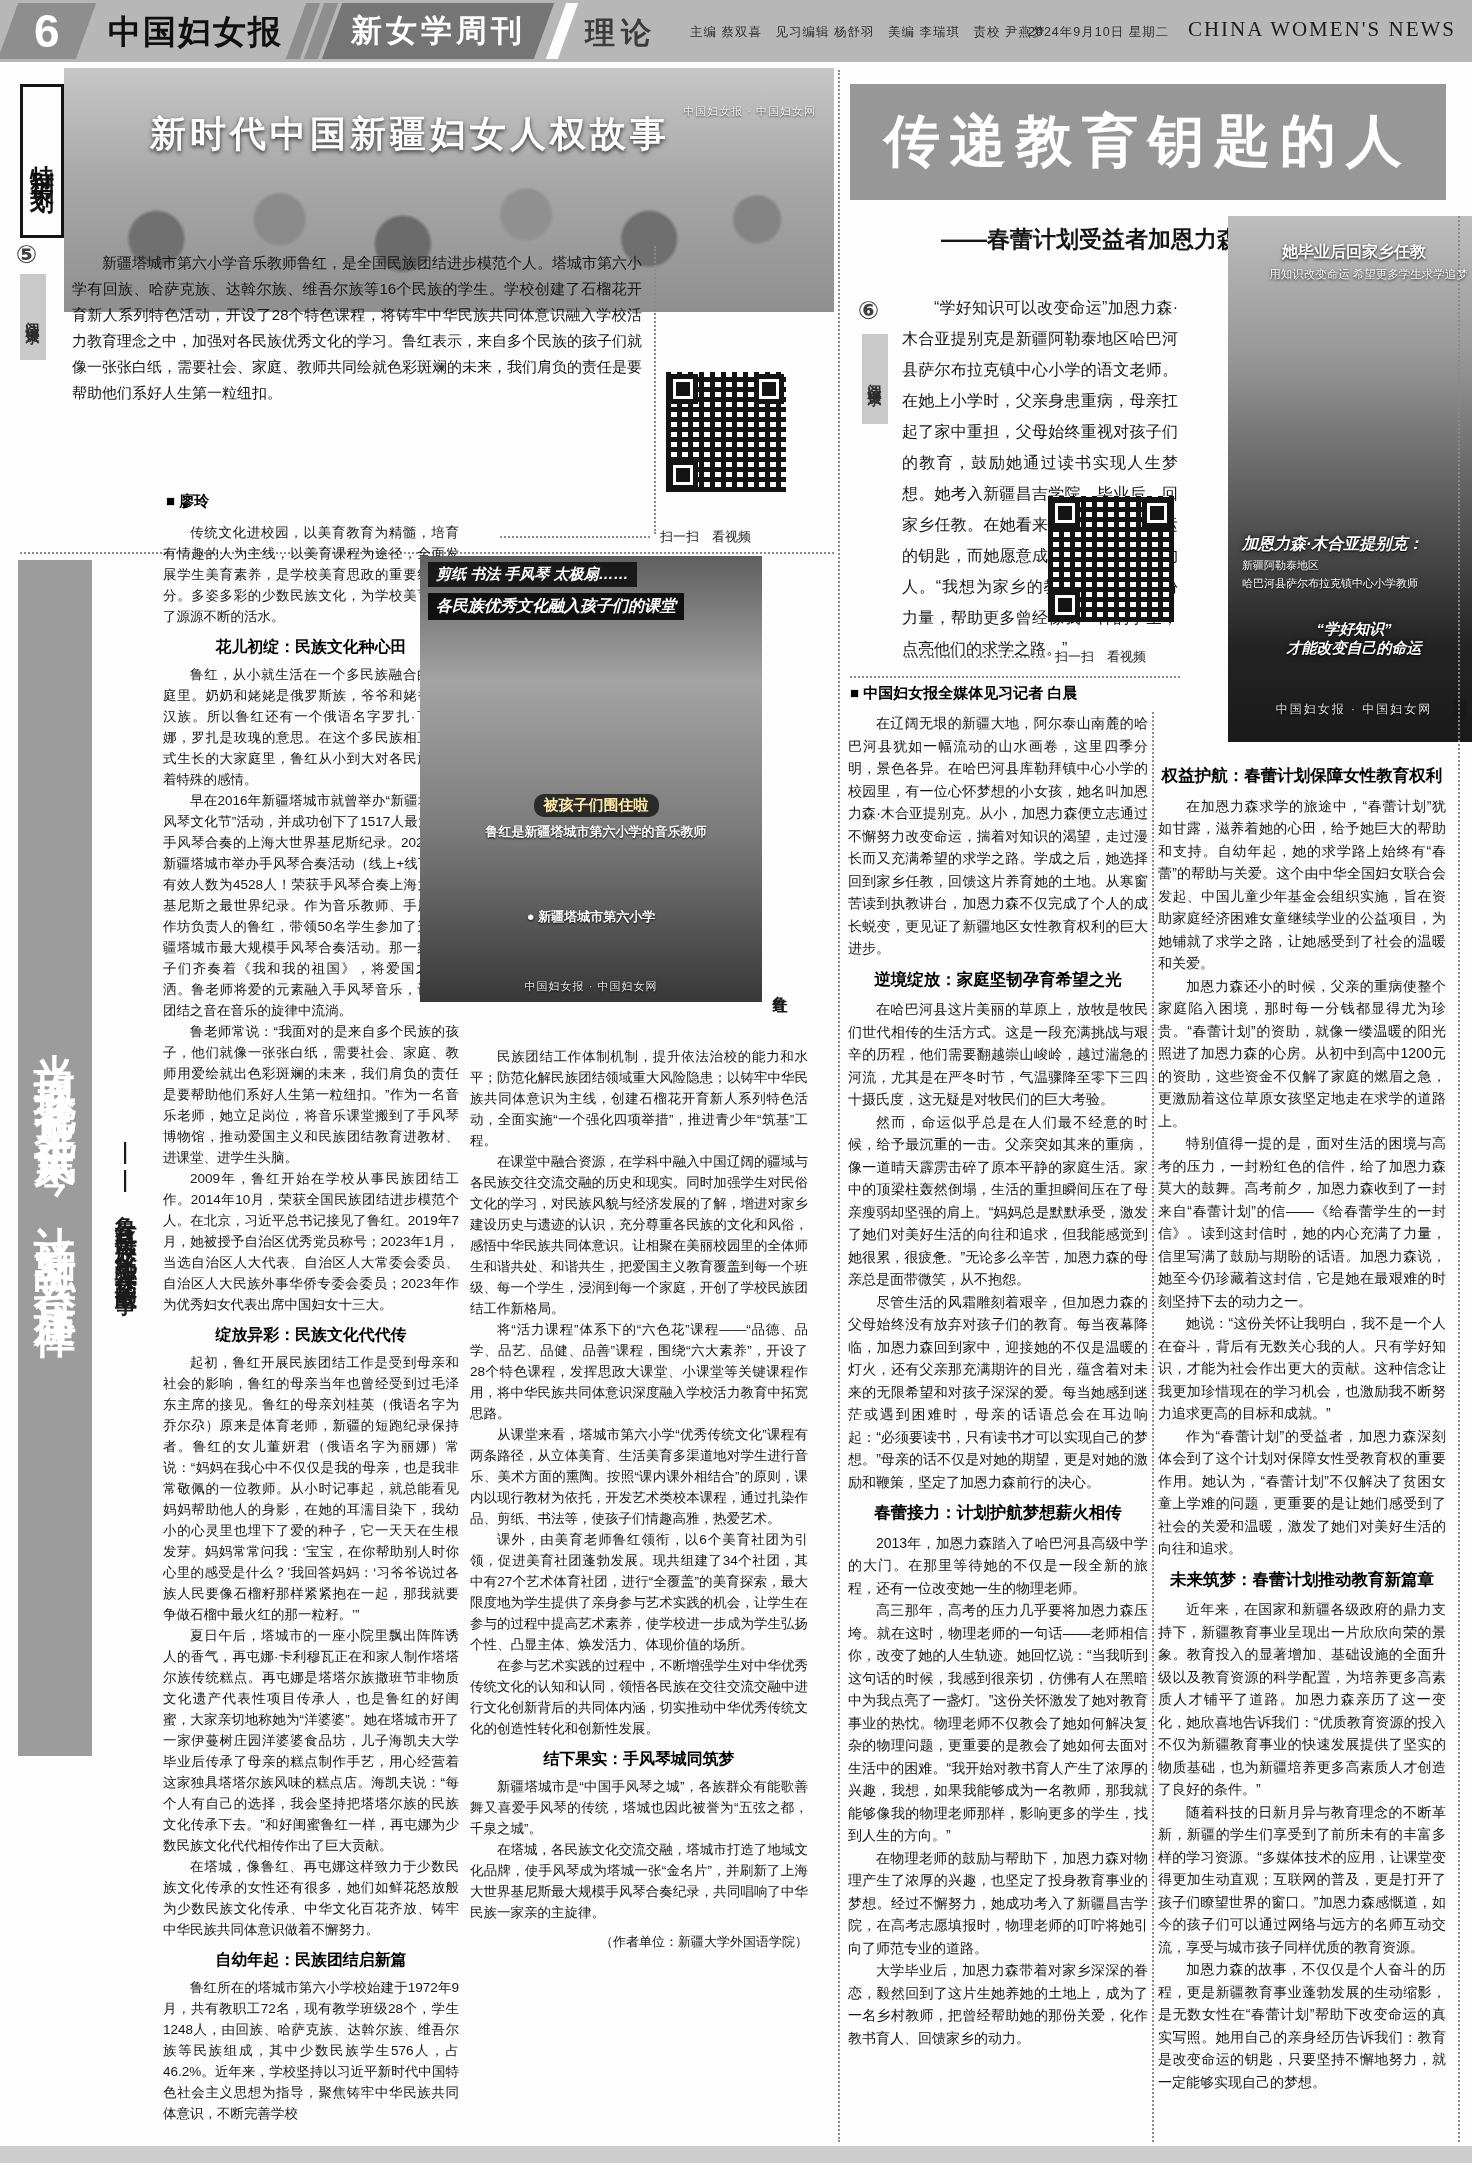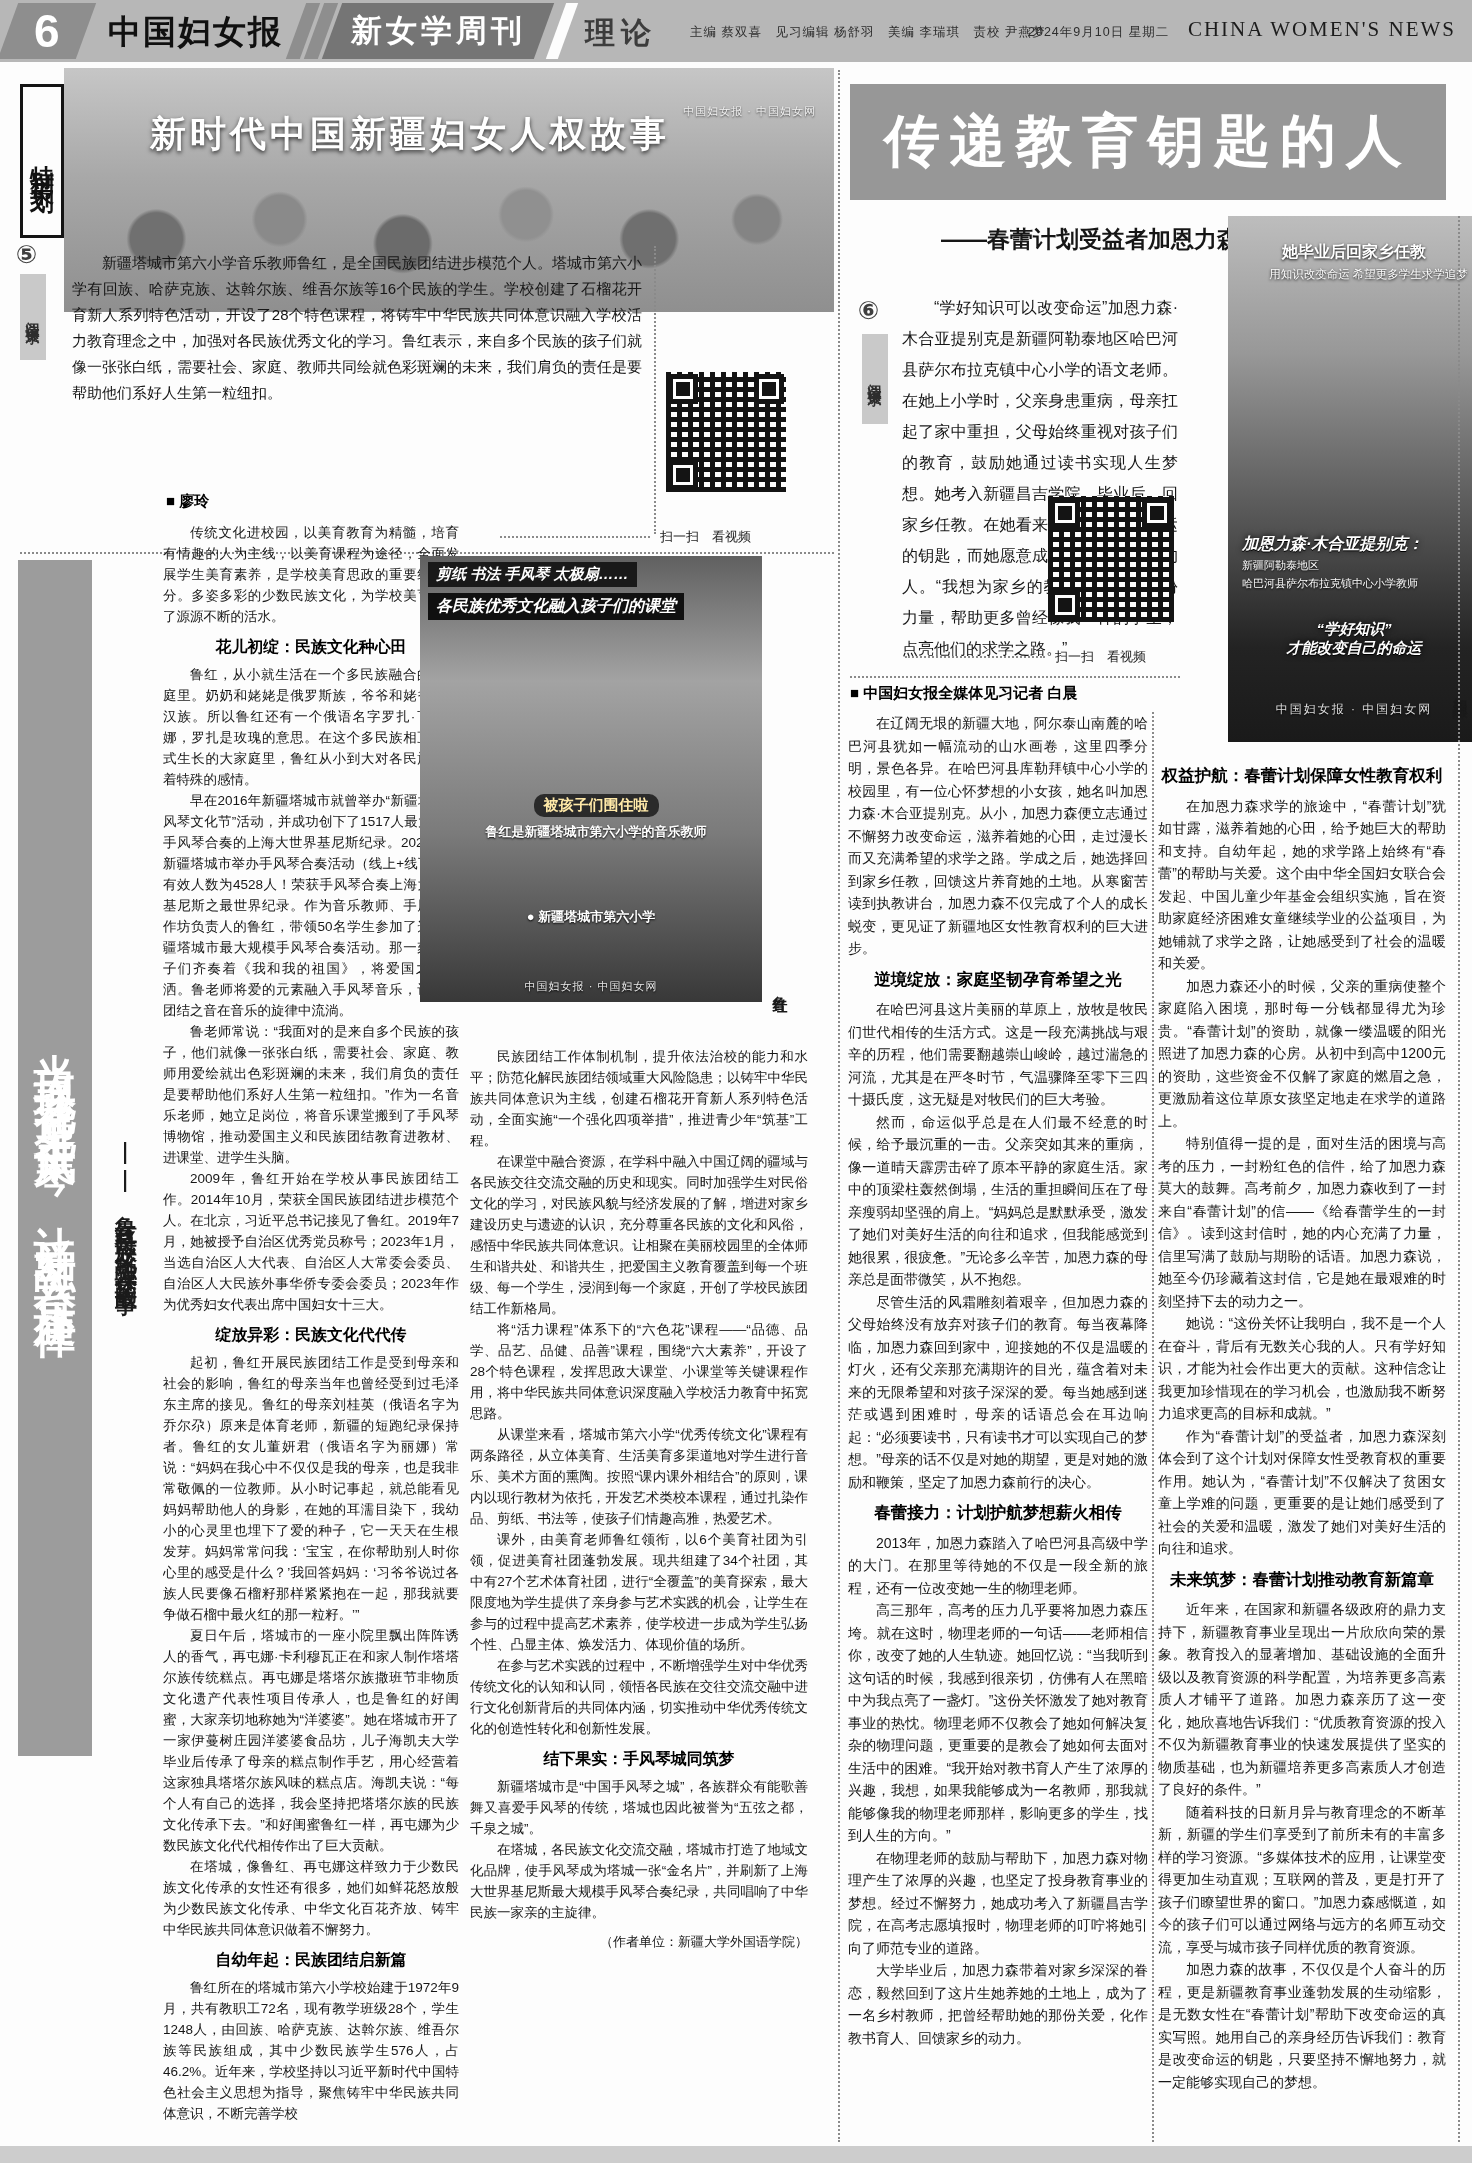--- a/index.html
+++ b/index.html
@@ -245,21 +245,21 @@
       <div>“学好知识”</div>
       <div>才能改变自己的命运</div>
     </div>
     <div class="tp-logos">中国妇女报 · 中国妇女网</div>
   </div>
   <div class="side-name vt" style="left:1450px;top:686px">加恩力森</div>
 
   <div class="byline-right byline">■ 中国妇女报全媒体见习记者 白晨</div>
 
   <div class="colR colR1">
-      <p class="para">在辽阔无垠的新疆大地，阿尔泰山南麓的哈巴河县犹如一幅流动的山水画卷，这里四季分明，景色各异。在哈巴河县库勒拜镇中心小学的校园里，有一位心怀梦想的小女孩，她名叫加恩力森·木合亚提别克。从小，加恩力森便立志通过不懈努力改变命运，滋养着她的心田，走过漫长而又充满希望的求学之路。学成之后，她选择回到家乡任教，回馈这片养育她的土地。从寒窗苦读到执教讲台，加恩力森不仅完成了个人的成长蜕变，更见证了新疆地区女性教育权利的巨大进步。</p>
+      <p class="para">在辽阔无垠的新疆大地，阿尔泰山南麓的哈巴河县犹如一幅流动的山水画卷，这里四季分明，景色各异。在哈巴河县库勒拜镇中心小学的校园里，有一位心怀梦想的小女孩，她名叫加恩力森·木合亚提别克。从小，加恩力森便立志通过不懈努力改变命运，揣着对知识的渴望，走过漫长而又充满希望的求学之路。学成之后，她选择回到家乡任教，回馈这片养育她的土地。从寒窗苦读到执教讲台，加恩力森不仅完成了个人的成长蜕变，更见证了新疆地区女性教育权利的巨大进步。</p>
       <div class="subhead">逆境绽放：家庭坚韧孕育希望之光</div>
       <p class="para">在哈巴河县这片美丽的草原上，放牧是牧民们世代相传的生活方式。这是一段充满挑战与艰辛的历程，他们需要翻越崇山峻岭，越过湍急的河流，尤其是在严冬时节，气温骤降至零下三四十摄氏度，这无疑是对牧民们的巨大考验。</p>
       <p class="para">然而，命运似乎总是在人们最不经意的时候，给予最沉重的一击。父亲突如其来的重病，像一道晴天霹雳击碎了原本平静的家庭生活。家中的顶梁柱轰然倒塌，生活的重担瞬间压在了母亲瘦弱却坚强的肩上。“妈妈总是默默承受，激发了她们对美好生活的向往和追求，但我能感觉到她很累，很疲惫。”无论多么辛苦，加恩力森的母亲总是面带微笑，从不抱怨。</p>
       <p class="para">尽管生活的风霜雕刻着艰辛，但加恩力森的父母始终没有放弃对孩子们的教育。每当夜幕降临，加恩力森回到家中，迎接她的不仅是温暖的灯火，还有父亲那充满期许的目光，蕴含着对未来的无限希望和对孩子深深的爱。每当她感到迷茫或遇到困难时，母亲的话语总会在耳边响起：“必须要读书，只有读书才可以实现自己的梦想。”母亲的话不仅是对她的期望，更是对她的激励和鞭策，坚定了加恩力森前行的决心。</p>
       <div class="subhead">春蕾接力：计划护航梦想薪火相传</div>
       <p class="para">2013年，加恩力森踏入了哈巴河县高级中学的大门。在那里等待她的不仅是一段全新的旅程，还有一位改变她一生的物理老师。</p>
       <p class="para">高三那年，高考的压力几乎要将加恩力森压垮。就在这时，物理老师的一句话——老师相信你，改变了她的人生轨迹。她回忆说：“当我听到这句话的时候，我感到很亲切，仿佛有人在黑暗中为我点亮了一盏灯。”这份关怀激发了她对教育事业的热忱。物理老师不仅教会了她如何解决复杂的物理问题，更重要的是教会了她如何去面对生活中的困难。“我开始对教书育人产生了浓厚的兴趣，我想，如果我能够成为一名教师，那我就能够像我的物理老师那样，影响更多的学生，找到人生的方向。”</p>
       <p class="para">在物理老师的鼓励与帮助下，加恩力森对物理产生了浓厚的兴趣，也坚定了投身教育事业的梦想。经过不懈努力，她成功考入了新疆昌吉学院，在高考志愿填报时，物理老师的叮咛将她引向了师范专业的道路。</p>
       <p class="para">大学毕业后，加恩力森带着对家乡深深的眷恋，毅然回到了这片生她养她的土地上，成为了一名乡村教师，把曾经帮助她的那份关爱，化作教书育人、回馈家乡的动力。</p>
     </div>

